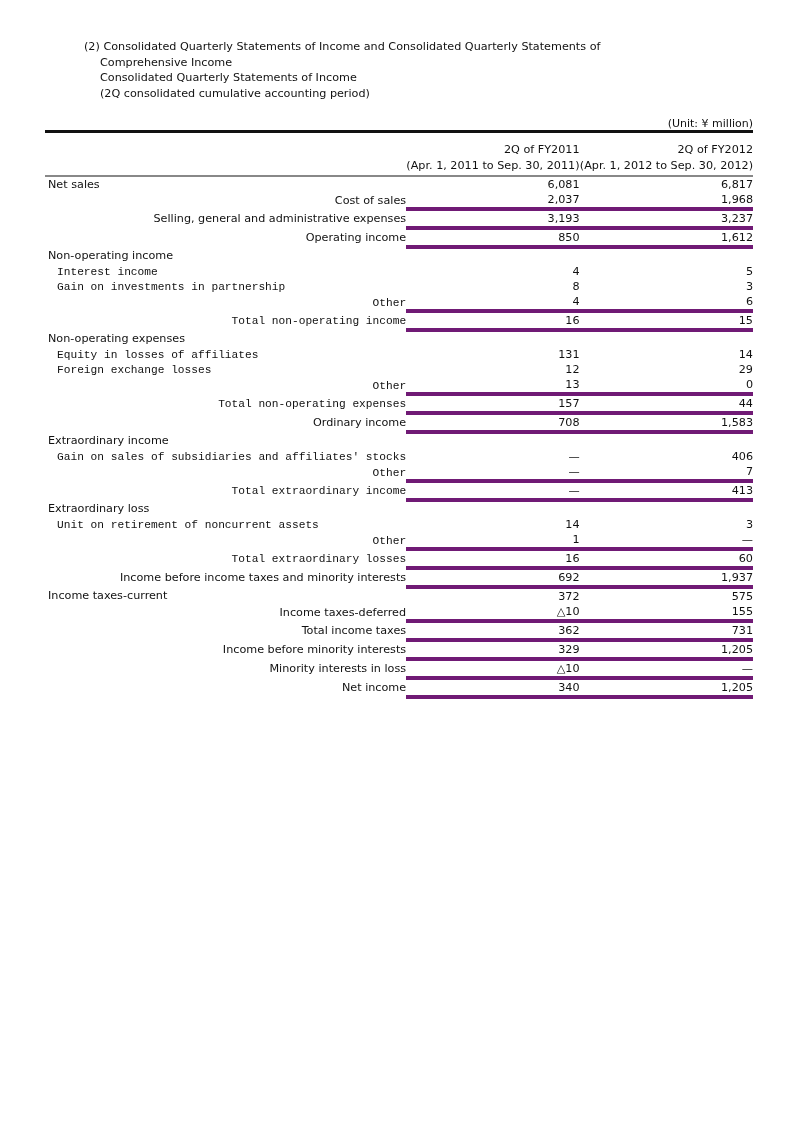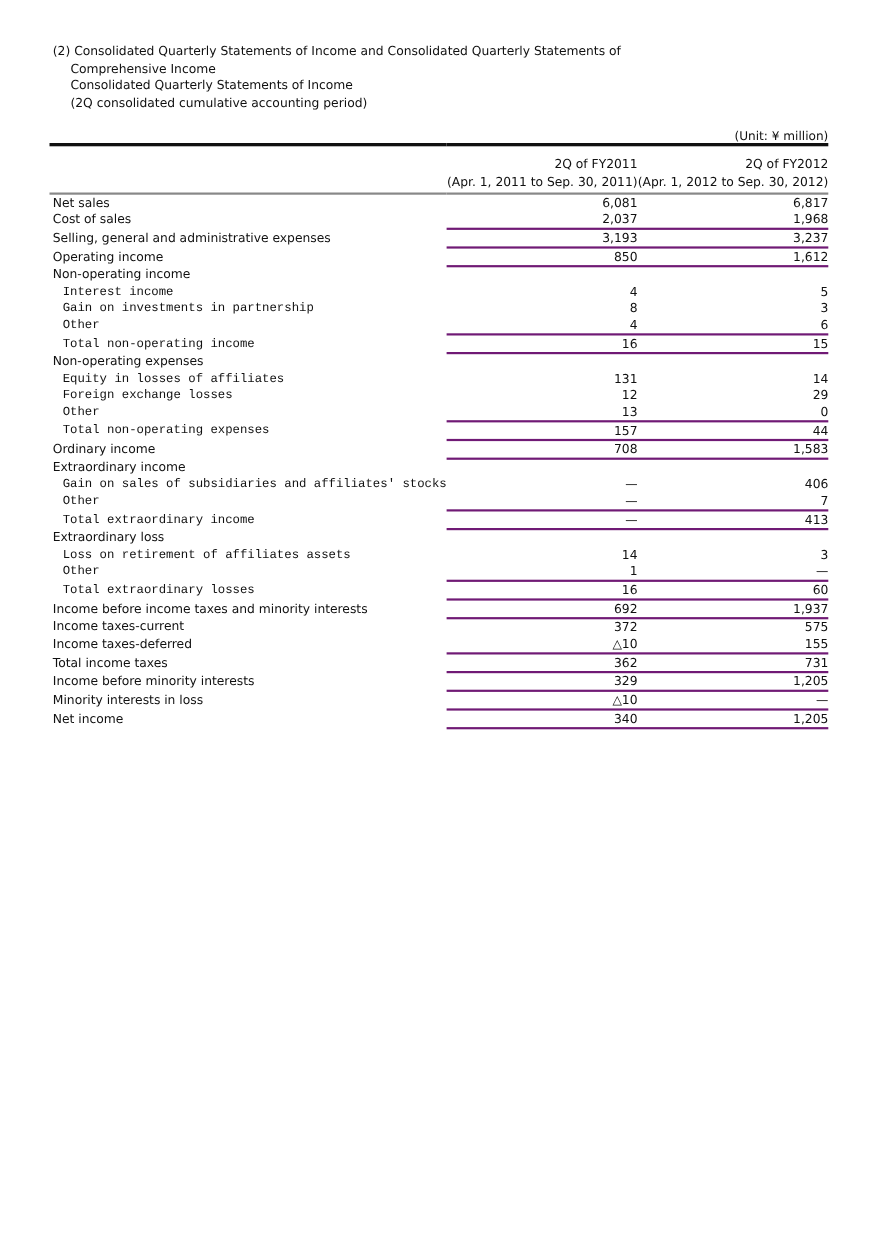--- a/index.html
+++ b/index.html
@@ -1,32 +1,32 @@
 <!DOCTYPE html>
 <html><head>
 <meta charset="utf-8">
 <style>
   html, body { margin: 0; padding: 0; background: #ffffff; }
   body { width: 800px; height: 1132px; position: relative; font-family: "DejaVu Sans", sans-serif; color: #111; }
   .heading { position: absolute; left: 48px; top: 39px; font-size: 11.2px; line-height: 15.5px; }
-  .heading div { white-space: nowrap; }
+  .heading div { white-space: nowrap; margin-left: 36px; }
   .heading .ind { padding-left: 16px; }
   .unit { position: absolute; right: 47px; top: 117px; font-size: 11px; }
   table.stmt { position: absolute; left: 45px; top: 130px; width: 708px; border-collapse: collapse; font-size: 11.2px; }
   table.stmt th, table.stmt td { padding: 0; height: 15px; line-height: 14px; white-space: nowrap; }
   table.stmt thead tr.top th { border-top: 3px solid #111; height: 0; padding: 0; line-height: 0; }
   table.stmt thead th.col { font-weight: normal; text-align: right; line-height: 15.5px; padding: 9px 0 2px 0; border-bottom: 2px solid #888; }
   table.stmt thead th.lbl { border-bottom: 2px solid #888; }
   table.stmt td.label { padding-left: 3px; margin-top: 24px; }
   table.stmt td.label.indent { padding-left: 12px; font-family: Liberation Mono, monospace; }
   table.stmt td.v { text-align: right; }
   table.stmt td.v1 { width: 186px; padding-right: 0; }
   table.stmt td.v2 { width: 186px; }
-  table.stmt tr.ul td.v { border-bottom: 2px solid #701a75; }
-  table.stmt tr.ul td.label { border-bottom: none; }
+  table.stmt tr.ul td.v { border-bottom: 4px solid #701a75; }
+  table.stmt tr.ul td.label { border-bottom: none; text-align: right; }
   col.c0 { width: 335px; }
   col.c1 { width: 188px; }
   col.c2 { width: 185px; }
 </style>
 </head>
 <body>
 
 <div class="heading">
   <div>(2) Consolidated Quarterly Statements of Income and Consolidated Quarterly Statements of</div>
   <div class="ind">Comprehensive Income</div>
@@ -153,21 +153,21 @@
         <td class="label indent">Total extraordinary income</td>
         <td class="v v1">—</td>
         <td class="v v2">413</td>
       </tr>
       <tr>
         <td class="label">Extraordinary loss</td>
         <td class="v v1"></td>
         <td class="v v2"></td>
       </tr>
       <tr>
-        <td class="label indent">Loss on retirement of affiliates assets</td>
+        <td class="label indent">Unit on retirement of noncurrent assets</td>
         <td class="v v1">14</td>
         <td class="v v2">3</td>
       </tr>
       <tr class="ul">
         <td class="label indent">Other</td>
         <td class="v v1">1</td>
         <td class="v v2">—</td>
       </tr>
       <tr class="ul">
         <td class="label indent">Total extraordinary losses</td>

